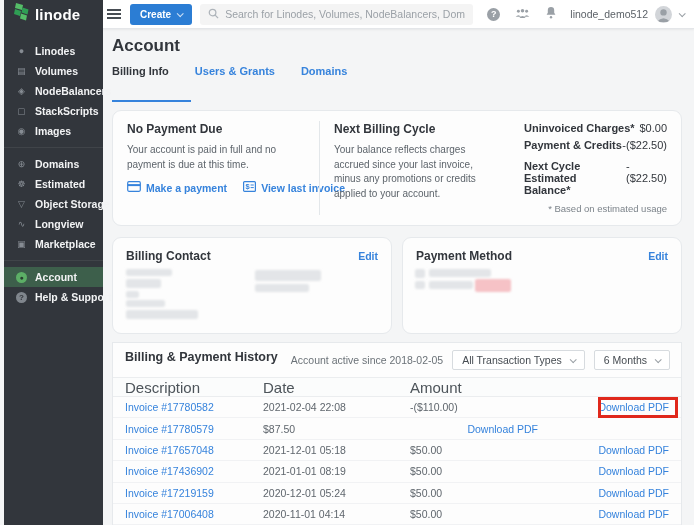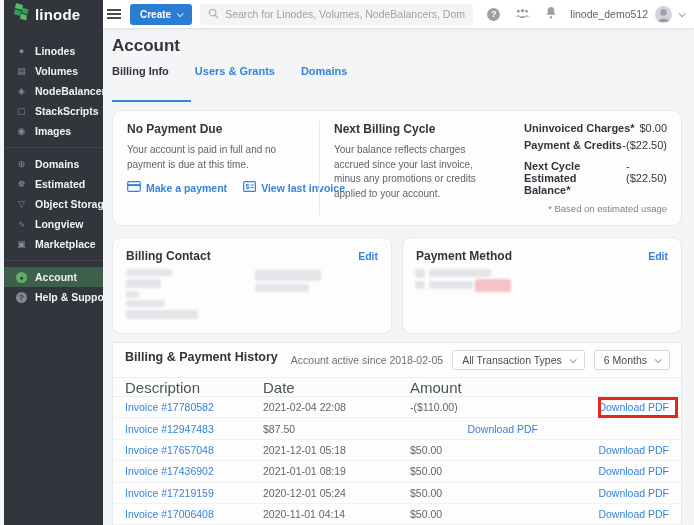--- a/index.html
+++ b/index.html
@@ -325,21 +325,21 @@
       <div class="t-row">
         <div><span class="inv-link">Invoice #17780582</span></div>
         <div class="t-date">2021-02-04 22:08</div>
         <div class="t-amt">-($110.00)</div>
         <div class="t-pdf">
           <span class="pdf-link">Download PDF</span>
           <div class="annot"></div>
         </div>
       </div>
       <div class="t-row">
-        <div><span class="inv-link">Invoice #12947483</span></div>
+        <div><span class="inv-link">Invoice #17780579</span></div>
         <div class="t-amt">$87.50</div>
         <div class="t-pdf"><span class="pdf-link">Download PDF</span></div>
       </div>
       <div class="t-row">
         <div><span class="inv-link">Invoice #17657048</span></div>
         <div class="t-date">2021-12-01 05:18</div>
         <div class="t-amt">$50.00</div>
         <div class="t-pdf"><span class="pdf-link">Download PDF</span></div>
       </div>
       <div class="t-row">

